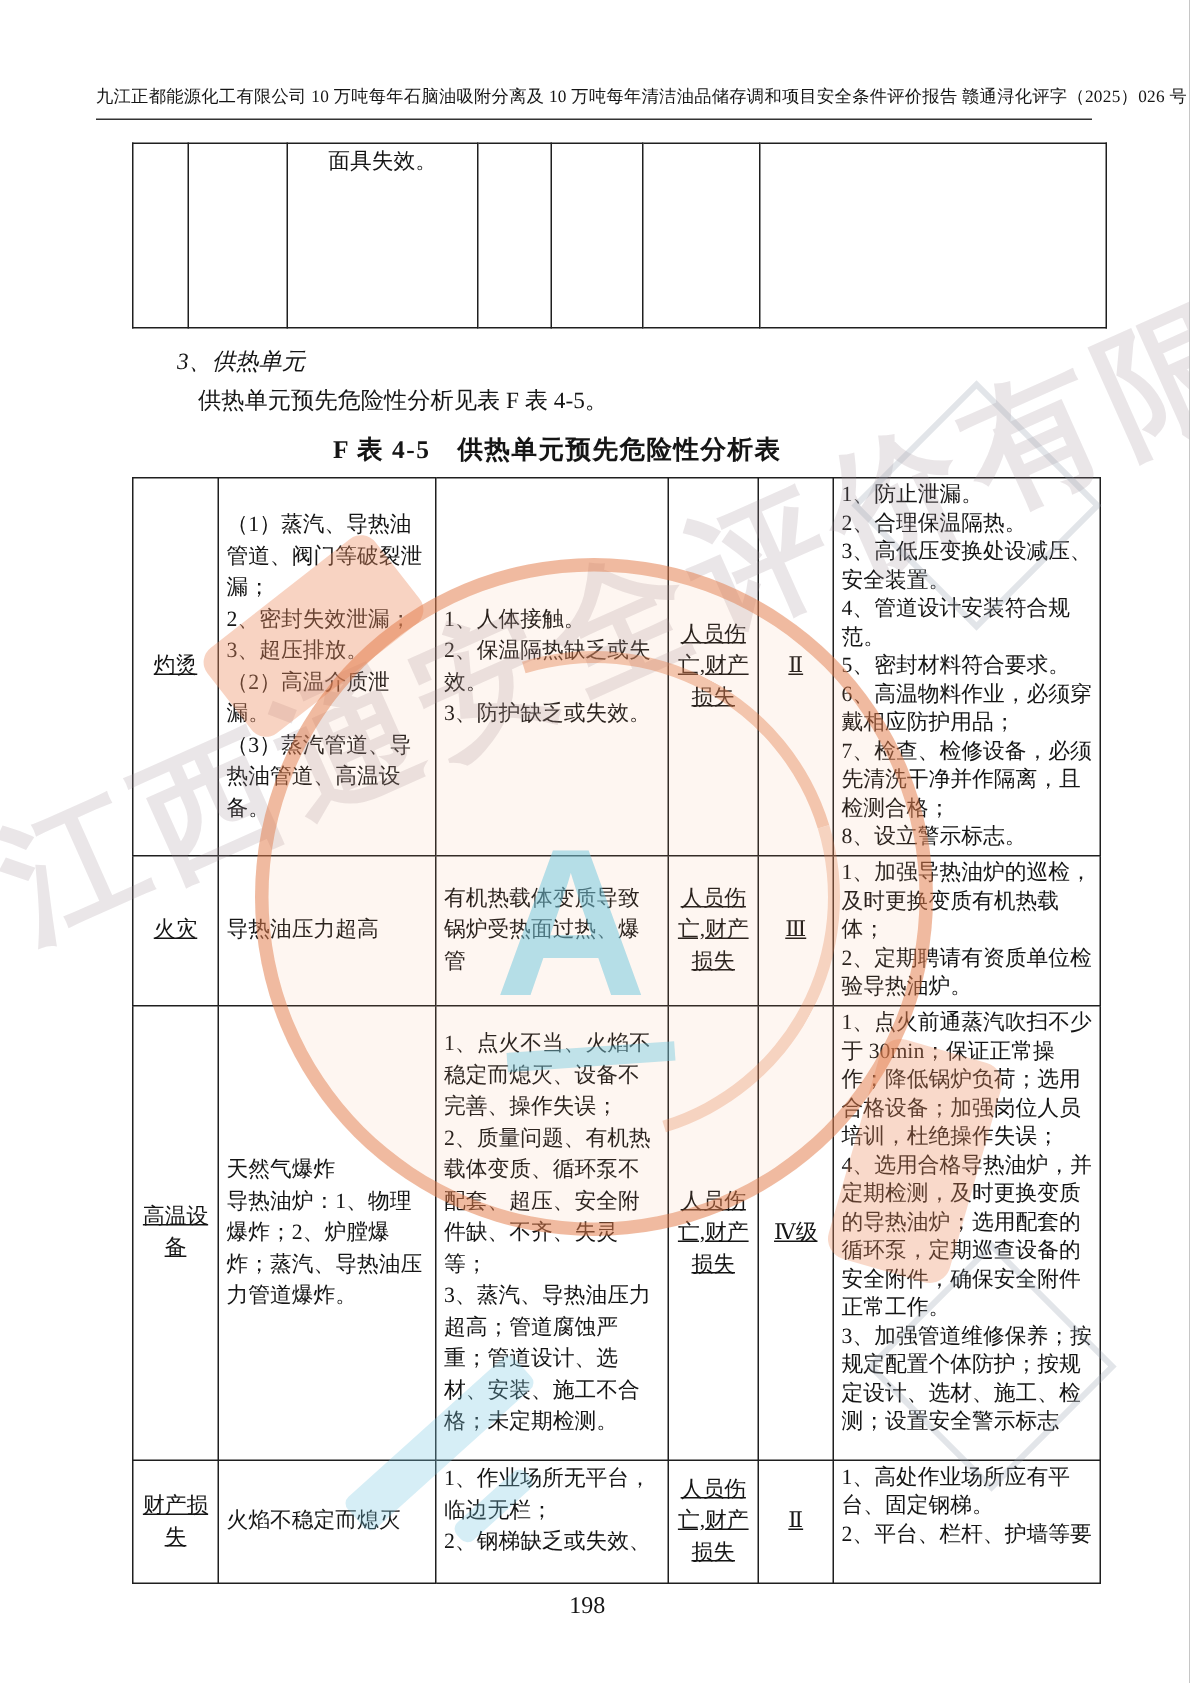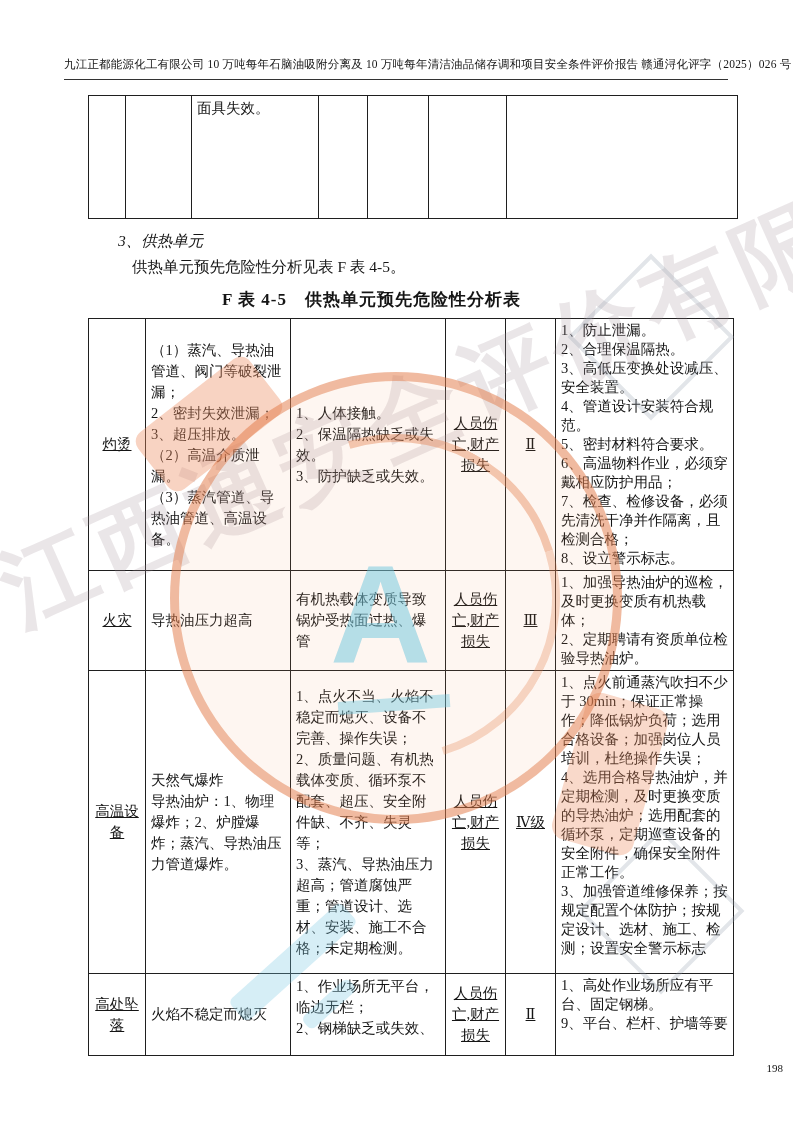--- a/index.html
+++ b/index.html
@@ -14,39 +14,39 @@
     position:absolute; left:64px; top:57px; width:664px;
     font-size:11.5px; text-align:center; letter-spacing:0.2px;
     padding-bottom:7px; border-bottom:1.5px solid #333; white-space:nowrap;
   }
   
   table { border-collapse:collapse; table-layout:fixed; }
   td, th { border:1.5px solid #1f1f1f; font-size:14.5px; line-height:21px;
            padding:2px 5px; vertical-align:middle; white-space:pre-wrap;
            word-break:break-all; overflow:hidden; font-weight:normal; }
   .carryover { position:absolute; left:88px; top:95px; width:649px; }
-  .carryover td { height:123px; vertical-align:top; }
+  .carryover td { height:123px; vertical-align:top;text-align:center; }
   .section-heading { position:absolute; left:118px; top:231px; font-size:15.5px;font-style:italic; }
   .section-intro   { position:absolute; left:132px; top:257px; font-size:15.5px; }
   .table-title {
     position:absolute; left:0; top:288px; width:793px; text-align:center;
     font-size:17px; font-weight:bold; letter-spacing:1px;
     transform:translateX(-25px);
   }
   .hazard { position:absolute; left:88px; top:318px; width:645px; }
   .hazard th { font-weight:bold; text-align:center; height:45px; font-size:15px; line-height:20px; }
   .center { text-align:center;text-decoration:underline; }
   .vtop { vertical-align:top; }
   .measures { line-height:19px; vertical-align:top; }
   .r1 td { height:235px; }
   .r2 td { height:78px; }
   .r3 td { height:303px; }
   .r4 td { height:82px; }
   .page-number { position:absolute; left:0; top:1062px; width:783px;
-                 text-align:right; font-size:11px; }
+                 text-align:center; font-size:16px; }
   
   .wm { position:absolute; inset:0; pointer-events:none; overflow:hidden; }
   .wm-circle { position:absolute; left:170px; top:372px; width:452px; height:452px;
                border:9px solid rgba(224,122,72,0.48); border-radius:50%;
                background:rgba(246,170,120,0.10); }
   .wm-arc { position:absolute; left:232px; top:434px; width:328px; height:328px;
             border:8px solid transparent; border-top-color:rgba(228,130,80,0.42);
             border-right-color:rgba(228,130,80,0.30); border-radius:50%;
             transform:rotate(28deg); }
   .wm-letter { position:absolute; left:330px; top:545px; font-size:140px; line-height:1;
@@ -151,28 +151,28 @@
       <td>1、点火不当、火焰不稳定而熄灭、设备不完善、操作失误；
 2、质量问题、有机热载体变质、循环泵不配套、超压、安全附件缺、不齐、失灵等；
 3、蒸汽、导热油压力超高；管道腐蚀严重；管道设计、选材、安装、施工不合格；未定期检测。</td>
       <td class="center">人员伤亡,财产损失</td>
       <td class="center">Ⅳ级</td>
       <td class="measures">1、点火前通蒸汽吹扫不少于 30min；保证正常操作；降低锅炉负荷；选用合格设备；加强岗位人员培训，杜绝操作失误；
 4、选用合格导热油炉，并定期检测，及时更换变质的导热油炉；选用配套的循环泵，定期巡查设备的安全附件，确保安全附件正常工作。
 3、加强管道维修保养；按规定配置个体防护；按规定设计、选材、施工、检测；设置安全警示标志</td>
     </tr>
     <tr class="r4">
-      <td class="center">高处坠落</td>
+      <td class="center">财产损失</td>
       <td>火焰不稳定而熄灭</td>
       <td class="vtop">1、作业场所无平台，临边无栏；
 2、钢梯缺乏或失效、</td>
       <td class="center">人员伤亡,财产损失</td>
       <td class="center">Ⅱ</td>
       <td class="measures">1、高处作业场所应有平台、固定钢梯。
-9、平台、栏杆、护墙等要</td>
+2、平台、栏杆、护墙等要</td>
     </tr>
   </tbody>
     </table>
 
   <div class="page-number">198</div>
 
   <div class="wm">
     <div class="wm-text">江西通安全评价有限公司</div>
     <div class="wm-diamond wm-d1"></div>
     <div class="wm-diamond wm-d2"></div>

